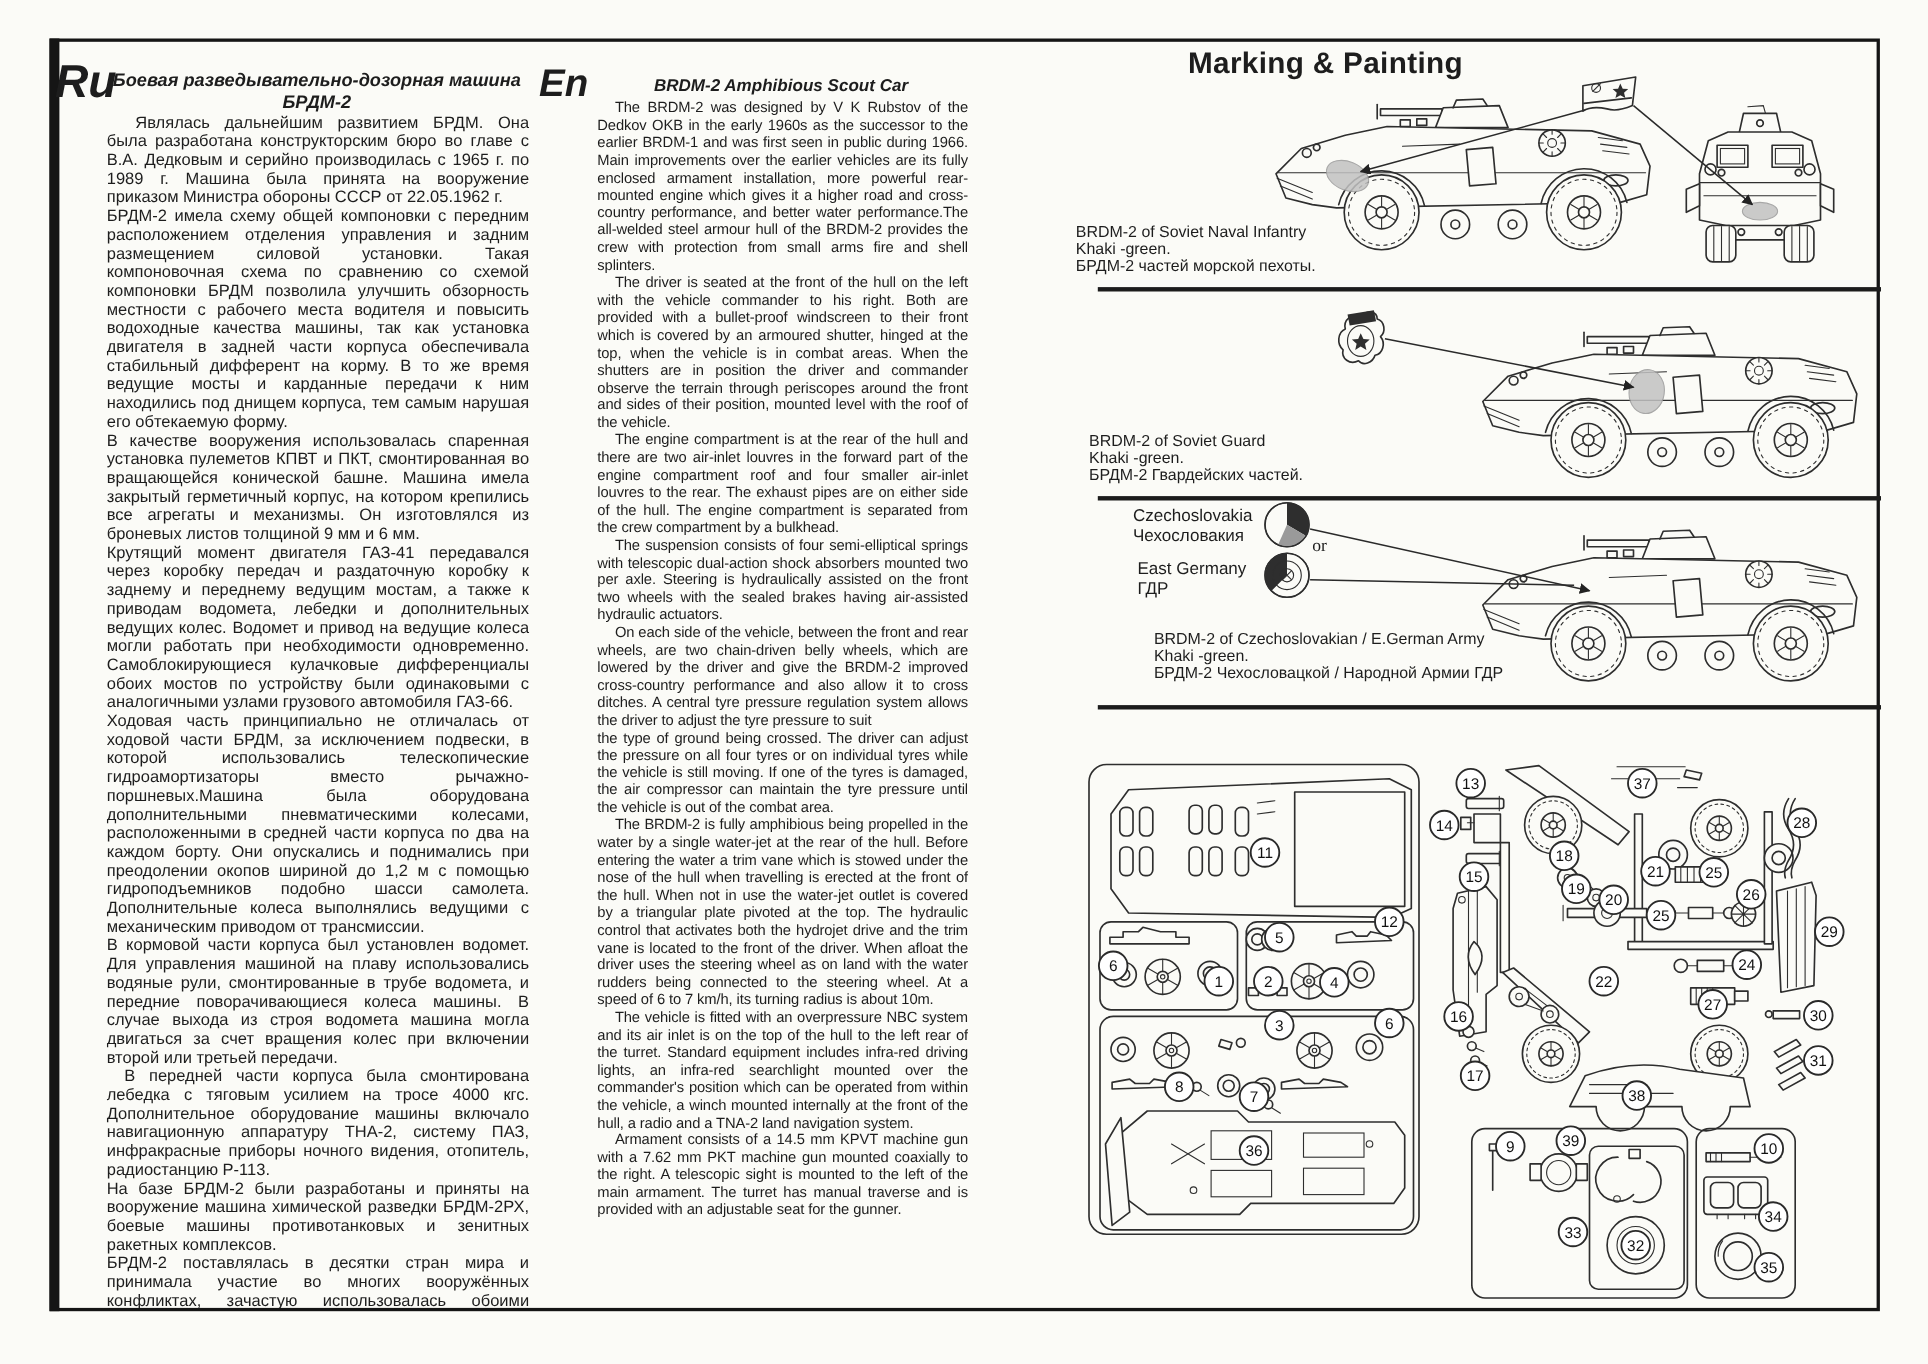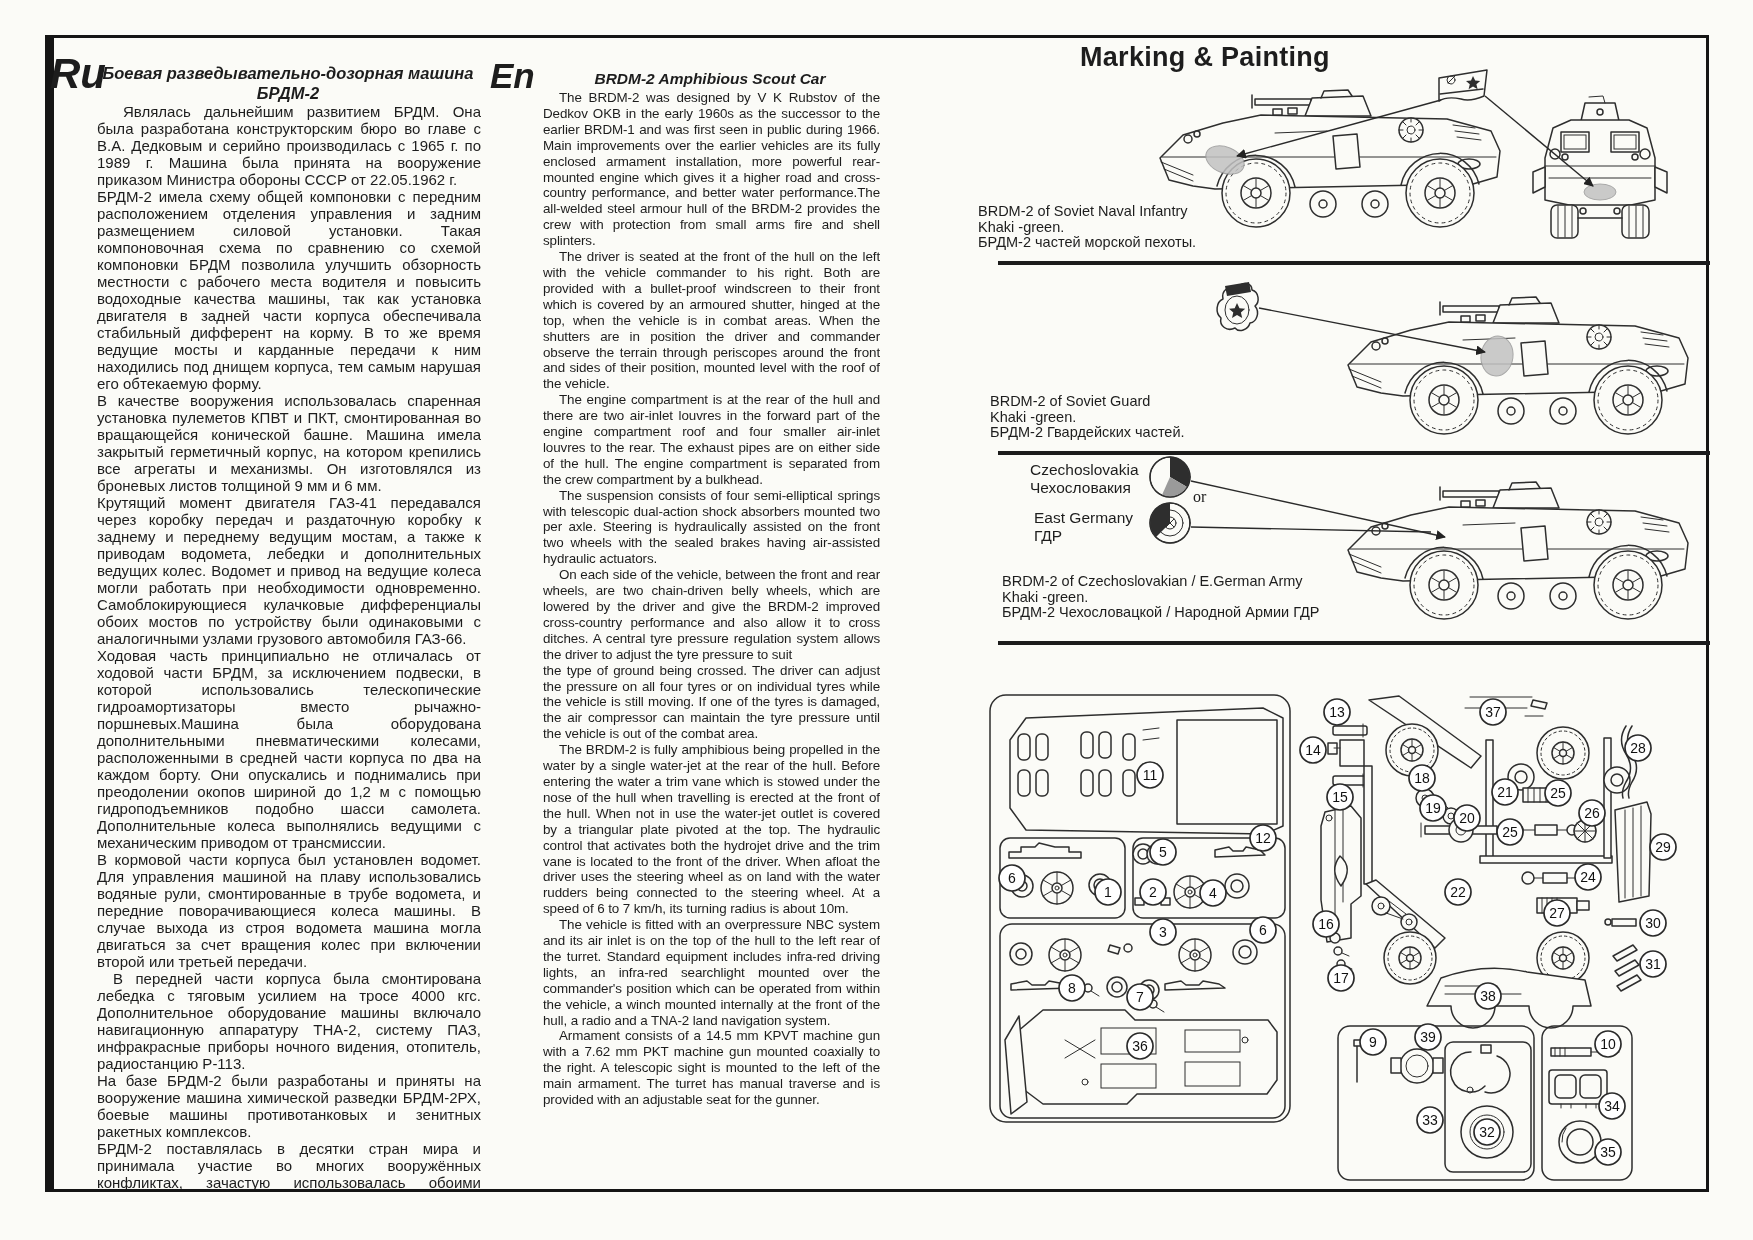--- a/index.html
+++ b/index.html
@@ -80,21 +80,21 @@
     <div>Khaki -green.</div>
     <div>БРДМ-2 частей морской пехоты.</div>
   </div>
 
   <div class="caption" style="left:990px;top:394px;">
     <div>BRDM-2 of Soviet Guard</div>
     <div>Khaki -green.</div>
     <div>БРДМ-2 Гвардейских частей.</div>
   </div>
 
-  <div class="caption" style="left:1002px;top:574px;">
+  <div class="caption" style="left:1049px;top:574px;">
     <div>BRDM-2 of Czechoslovakian / E.German Army</div>
     <div>Khaki -green.</div>
     <div>БРДМ-2 Чехословацкой / Народной Армии ГДР</div>
   </div>
 
   <div class="country" style="left:1030px;top:461px;">
     <div>Czechoslovakia</div>
     <div>Чехословакия</div>
   </div>
   <div class="or-label" style="left:1193px;top:488px;">or</div>

